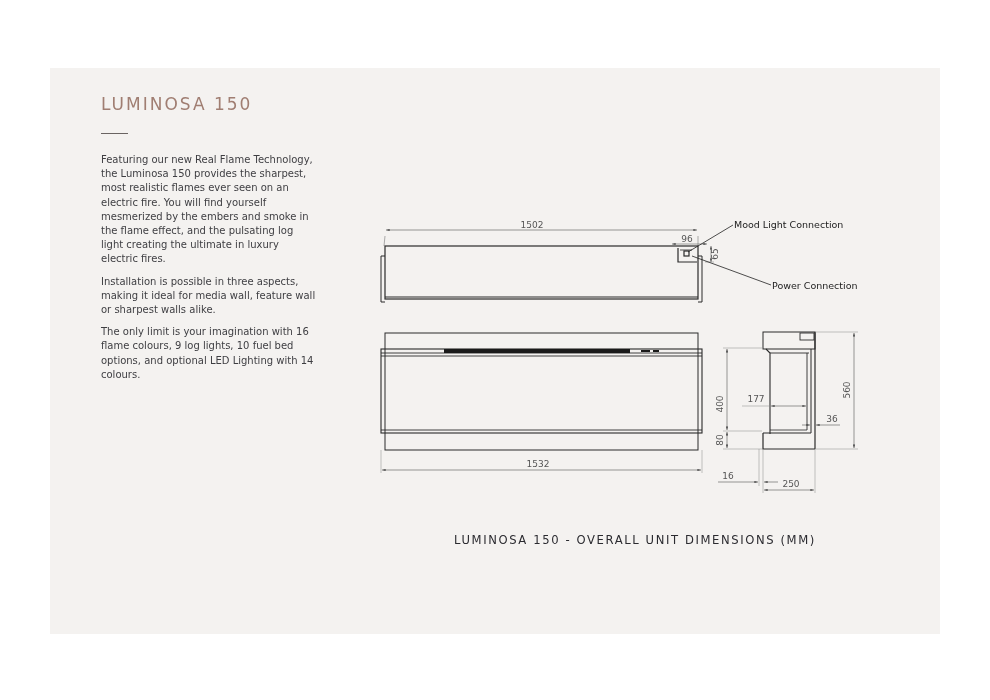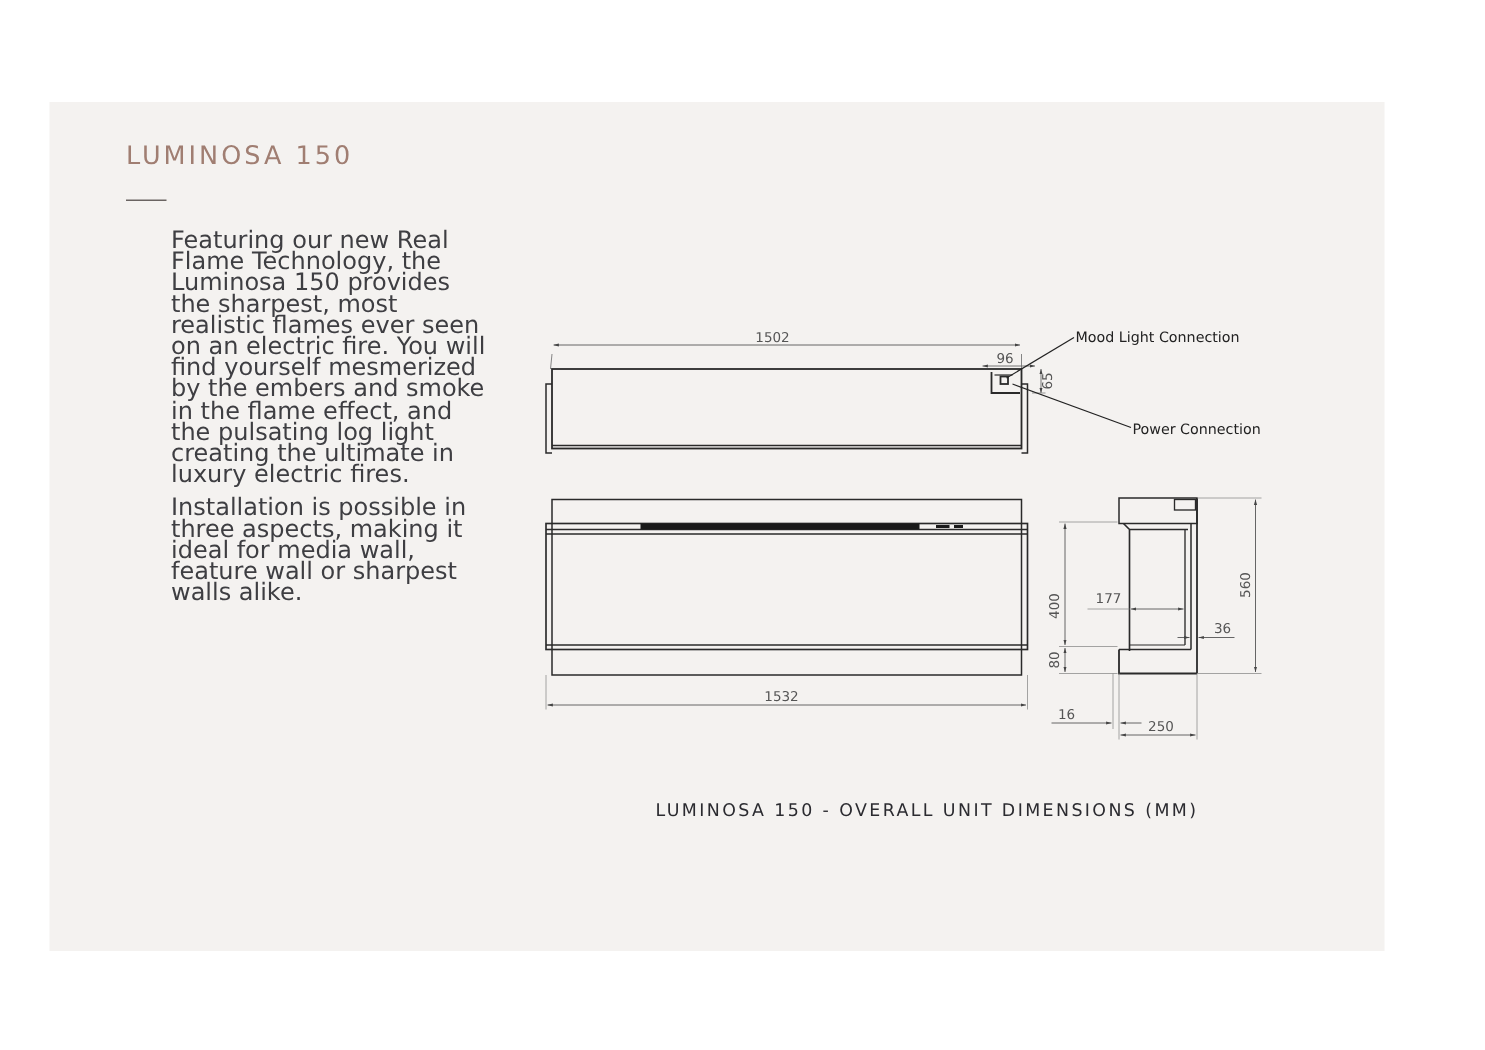--- a/index.html
+++ b/index.html
@@ -2,36 +2,36 @@
 <html><head>
 <meta charset="utf-8">
 <style>
   html, body { margin: 0; padding: 0; }
   body {
     width: 990px; height: 700px; background: #ffffff;
     position: relative; overflow: hidden;
     font-family: "DejaVu Sans", sans-serif;
   }
   .page {
-    position: absolute; left: 33px; top: 68px;
+    position: absolute; left: 50px; top: 68px;
     width: 890px; height: 566px;
     background: #f4f2f0;
   }
   .title {
     position: absolute; left: 51px; top: 26px;
     font-size: 17px; letter-spacing: 2px; color: #a07e72;
     font-weight: normal; margin: 0;
   }
   .rule {
     position: absolute; left: 51px; top: 65px;
     width: 27px; height: 1px; background: #6a6462;
   }
   .copy {
     position: absolute; left: 51px; top: 85px; width: 215px;
-    font-size: 16px; line-height: 14.2px; color: #3e3e42; margin-left: 30px;
+    font-size: 10px; line-height: 14.2px; color: #3e3e42;
   }
   .copy p { margin: 0 0 8px 0; }
   .drawing { position: absolute; left: 0; top: 0; }
   .caption {
     position: absolute; left: 404px; top: 465px;
     font-size: 11.6px; letter-spacing: 1.6px; color: #2b2b30; text-align: center;
   }
   .dim { font-family: "DejaVu Sans", sans-serif; font-size: 9px; fill: #555; }
   .lbl { font-family: "DejaVu Sans", sans-serif; font-size: 9.5px; fill: #222; }
 </style>
@@ -39,20 +39,21 @@
 <body>
 
 <div class="page">
 
   <h1 class="title">LUMINOSA 150</h1>
   <div class="rule"></div>
 
   <div class="copy">
     <p>Featuring our new Real Flame Technology, the Luminosa 150 provides the sharpest, most realistic flames ever seen on an electric fire. You will find yourself mesmerized by the embers and smoke in the flame effect, and the pulsating log light creating the ultimate in luxury electric fires.</p>
     <p>Installation is possible in three aspects, making it ideal for media wall, feature wall or sharpest walls alike.</p>
+    <p>The only limit is your imagination with 16 flame colours, 9 log lights, 10 fuel bed options, and optional LED Lighting with 14 colours.</p>
   </div>
 
   <svg class="drawing" width="890" height="566" viewBox="0 0 890 566">
     <defs>
       <marker id="ar" viewBox="0 0 10 10" refX="10" refY="5" markerWidth="6" markerHeight="6" orient="auto-start-reverse">
         <path d="M0,2 L10,5 L0,8 z" fill="#444"></path>
       </marker>
     </defs>
 
     <g stroke="#2a2a2a" fill="none">

